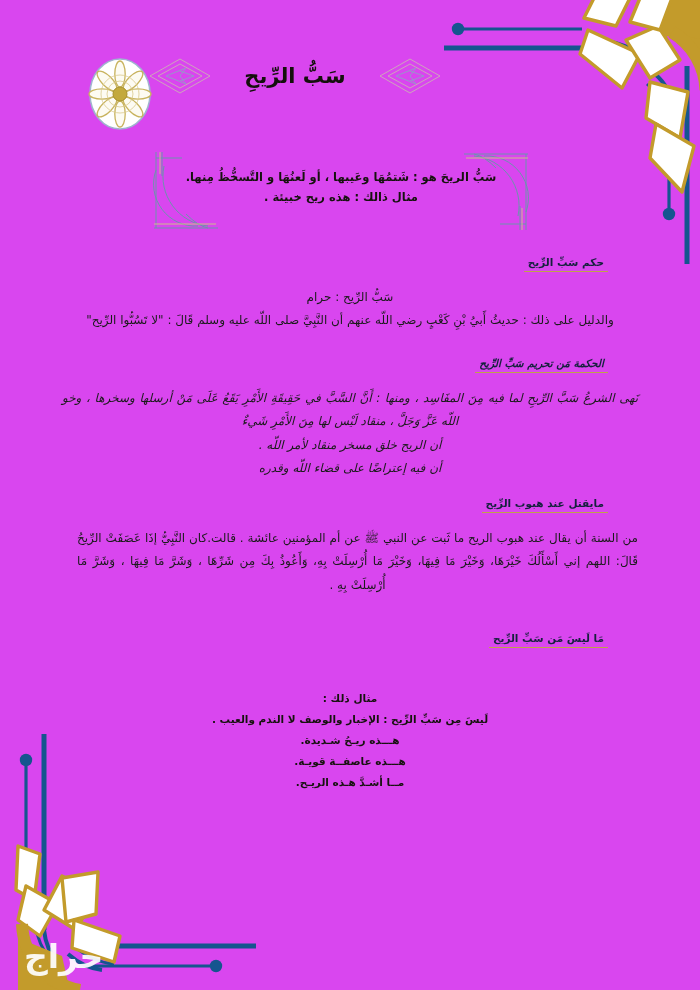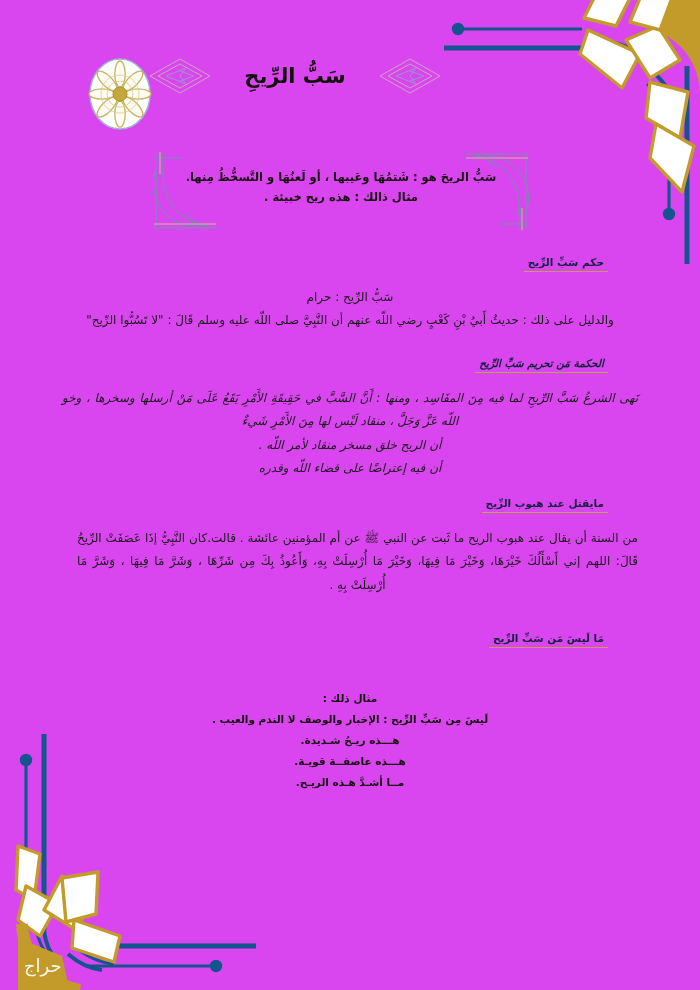--- a/index.html
+++ b/index.html
@@ -146,22 +146,22 @@
     color: #16120e;
     font-weight: bold;
   }
   .lines-block .ln { display: block; }
 
   
   .watermark {
     position: absolute;
     bottom: 14px;
     left: 24px;
-    font-size: 18px;
-    font-weight: normal;
+    font-size: 33px;
+    font-weight: bold;
     color: #ffffff;
     opacity: 0.92;
     text-shadow: 0 0 1px rgba(0,0,0,0.05);
     letter-spacing: 1px;
   }
 </style>
 </head>
 <body>
 
 <div class="page">

